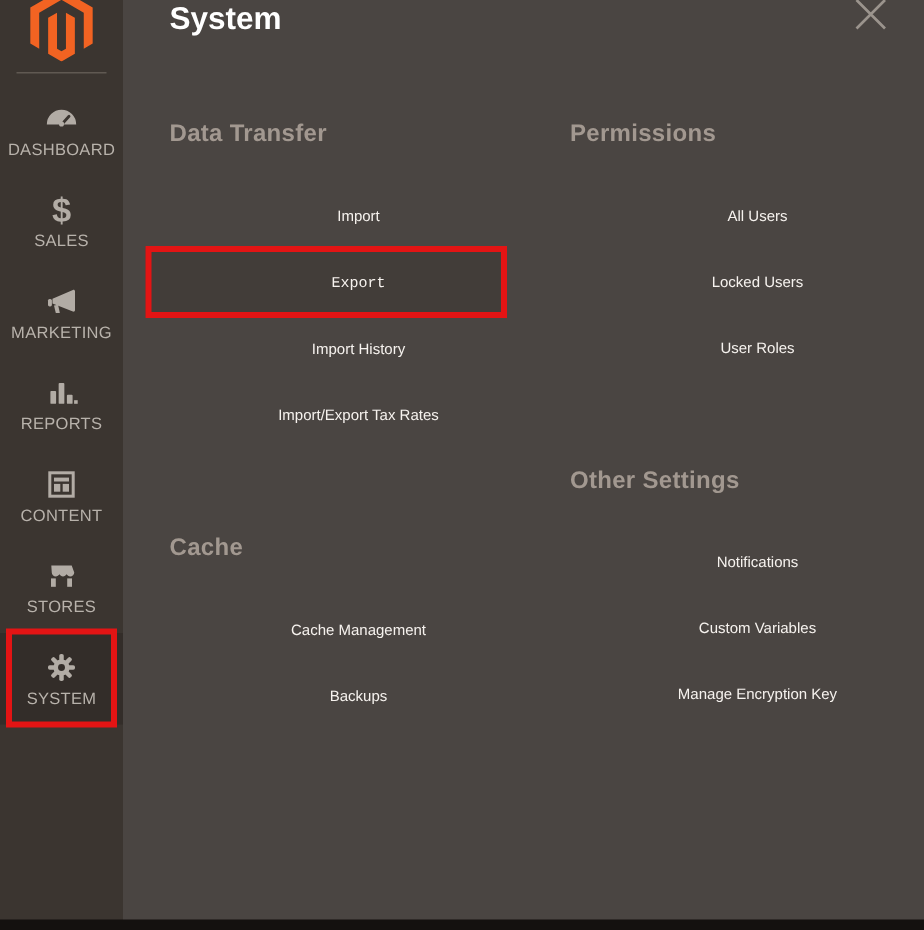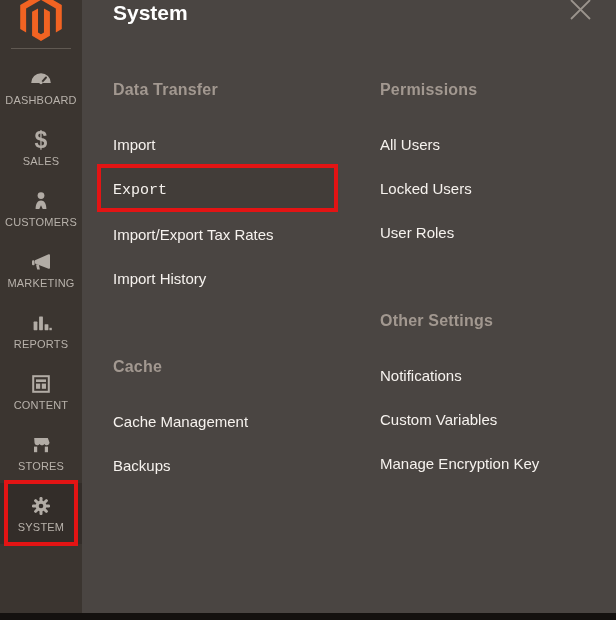--- a/index.html
+++ b/index.html
@@ -52,21 +52,21 @@
   .col-1 { left:31px;  width:252px; }
   .col-2 { left:298px; width:250px; }
   .section { }
   .section + .section { margin-top:72px; }
   .section-heading {
     margin:0; font-size:16px; line-height:16px; font-weight:700;
     color:#a29890; letter-spacing:.2px;
   }
   .menu-item {
     position:relative; margin-top:28px;
-    font-size:15px; line-height:16px; color:#f6f2ee; cursor:pointer;
+    font-size:10px; line-height:16px; color:#f6f2ee; cursor:pointer;text-align:center;
   }
   .section > .menu-item:first-of-type { margin-top:39px; }
   .hl-box {
     position:absolute; left:-16px; top:-17px; width:241px; height:48px;
     border:4px solid #e31414; background:rgba(18,12,8,.14);
     pointer-events:none;
   }
   .item-text { position:relative;font-family:Liberation Mono, monospace; }
   
   .bottom-strip {
@@ -101,29 +101,20 @@
       </div>
 
       <div class="nav-item">
         <span class="icon">
           <span class="dollar-glyph">$</span>
         </span>
         <span class="nav-label">SALES</span>
       </div>
 
 
-      <div class="nav-item">
-        <span class="icon">
-          <svg width="24" height="24" viewBox="0 0 24 24" fill="#b2aca5">
-            <circle cx="12" cy="6.6" r="3.4"></circle>
-            <path d="M12 11.4c-3.3 0-5.4 3.4-5.4 8.6h3.7l1.7-3.7 1.7 3.7h3.7c0-5.2-2.1-8.6-5.4-8.6z"></path>
-          </svg>
-        </span>
-        <span class="nav-label">CUSTOMERS</span>
-      </div>
 
       <div class="nav-item">
         <span class="icon">
           <svg width="24" height="24" viewBox="0 0 24 24" fill="#b2aca5">
             <path d="M19.6 4.3c.7-.3 1.4.2 1.4 1v12.4c0 .8-.7 1.3-1.4 1L6 13.4v-3.2L19.6 4.3z"></path>
             <rect x="3" y="10.3" width="2.6" height="5" rx="1.1"></rect>
             <path d="M7 14.6l1.2 5h2.7l-1.2-5.4z"></path>
           </svg>
         </span>
         <span class="nav-label">MARKETING</span>
@@ -194,22 +185,22 @@
     </button>
 
     <div class="col col-1">
       <div class="section">
         <h2 class="section-heading">Data Transfer</h2>
         <div class="menu-item">Import</div>
         <div class="menu-item">
           <span class="hl-box"></span>
           <span class="item-text">Export</span>
         </div>
+        <div class="menu-item">Import History</div>
         <div class="menu-item">Import/Export Tax Rates</div>
-        <div class="menu-item">Import History</div>
       </div>
 
 
       <div class="section">
         <h2 class="section-heading">Cache</h2>
         <div class="menu-item">Cache Management</div>
         <div class="menu-item">Backups</div>
       </div>
     </div>
 

